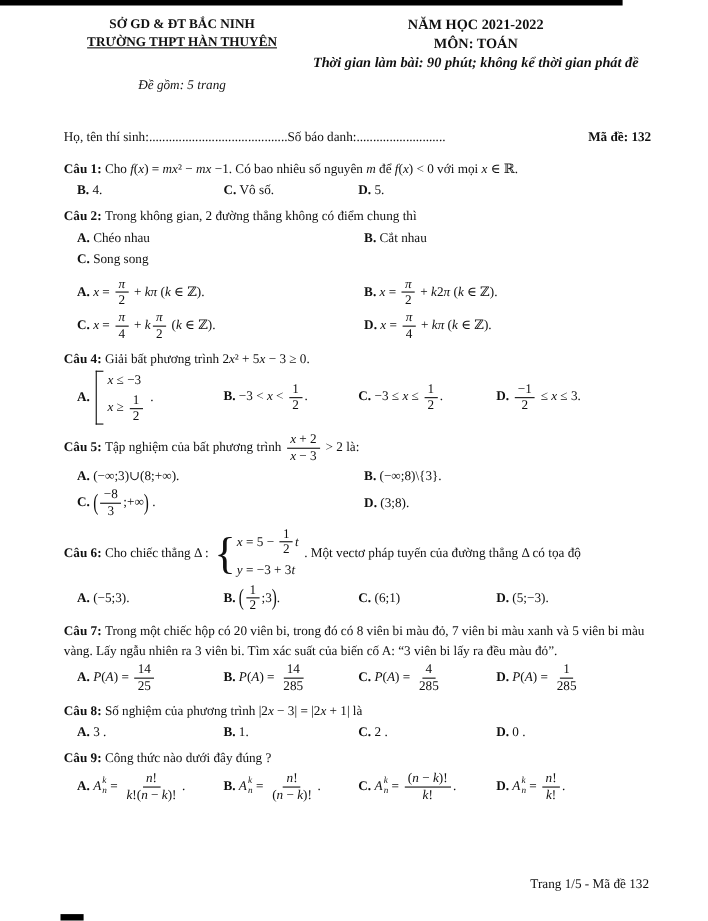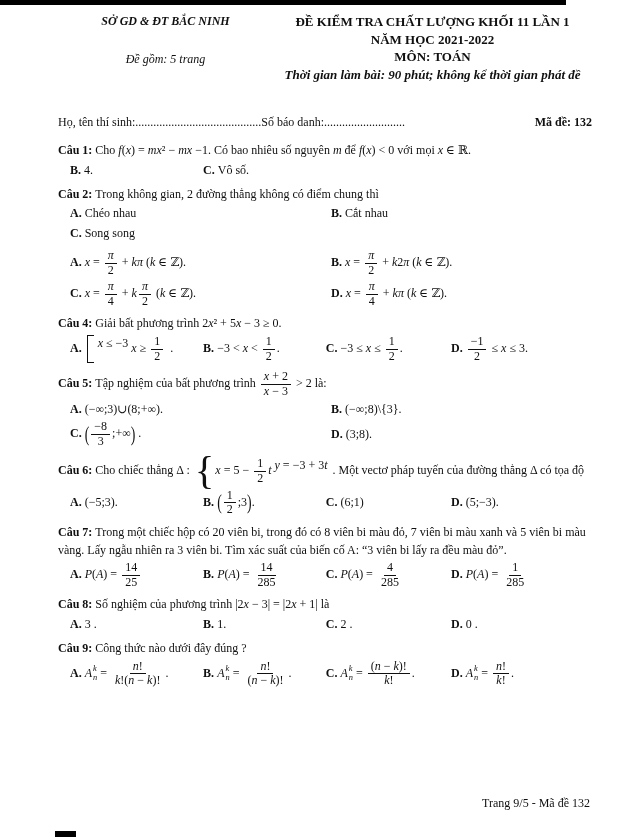--- a/index.html
+++ b/index.html
@@ -8,21 +8,21 @@
     background:#ffffff;color:#101010;
     font-family:"Liberation Serif","DejaVu Serif",serif;
     font-size:12px;line-height:1.45;overflow:hidden;
   }
   .scan-top{position:absolute;left:0;top:0;width:566px;height:5px;background:#000;}
   .scan-bottom{position:absolute;left:55px;top:831px;width:21px;height:6px;background:#000;}
   .page{padding:13px 52px 0 58px;}
   
   .hdr{display:flex;}
   .h-left{width:215px;text-align:center;flex-shrink:0;}
-  .hl1{font-weight:bold;font-size:12px;font-style:italic;}
+  .hl1{font-weight:bold;font-size:12px;}
   .hl2{font-weight:bold;font-size:12px;text-decoration:underline;}
   .hl3{font-style:italic;margin-top:21px;}
   .h-right{flex:1;text-align:center;}
   .ht1{font-weight:bold;font-size:13px;line-height:1.35;}
   .ht2{font-style:italic;font-weight:bold;font-size:13px;line-height:1.4;}
   .ht3{font-style:italic;font-size:12px;}
   
   .info{display:flex;margin-top:30px;white-space:nowrap;}
   .mad{margin-left:auto;font-weight:bold;}
   
@@ -39,59 +39,60 @@
   .mi{font-style:italic;}
   .frac{display:inline-flex;flex-direction:column;align-items:center;vertical-align:middle;margin:0 2px;line-height:1.15;text-align:center;}
   .fn{border-bottom:1px solid #101010;padding:0 3px;display:block;}
   .fd{padding:0 3px;display:block;}
   .bigp{display:inline-block;transform:scaleY(1.55);transform-origin:center;vertical-align:middle;font-size:1.15em;}
   .ss{display:inline-flex;align-items:center;vertical-align:middle;}
   .stk{display:inline-flex;flex-direction:column;font-size:70%;line-height:1.05;margin-left:1px;}
   .cases{display:inline-flex;align-items:center;vertical-align:middle;margin:0 2px;}
   .brace{font-size:340%;font-weight:300;line-height:0.75;margin-right:1px;}
   .sqbr{align-self:stretch;width:6px;border-left:1.5px solid #101010;border-top:1.5px solid #101010;border-bottom:1.5px solid #101010;margin-right:4px;}
-  .cl{display:inline-flex;gap:3px;}
+  .cl{display:inline-flex;flex-direction:column;gap:3px;}
   .cline{display:block;}
   
   .footer{position:absolute;top:795px;right:54px;font-size:12px;}
 </style>
 </head>
 <body>
 
 <div class="scan-top"></div>
 <div class="scan-bottom"></div>
 
 <div class="page">
   <header class="hdr">
     <div class="h-left">
       <div class="hl1">SỞ GD &amp; ĐT BẮC NINH</div>
+      <div class="hl2">TRƯỜNG THPT HÀN THUYÊN</div>
       <div class="hl3">Đề gồm: 5 trang</div>
     </div>
     <div class="h-right">
-      <div class="ht1">ĐỀ KIỂM TRA CHẤT LƯỢNG KHỐI 11 LẦN 1</div>
       <div class="ht1">NĂM HỌC 2021-2022</div>
       <div class="ht1">MÔN: TOÁN</div>
       <div class="ht2">Thời gian làm bài: 90 phút; không kể thời gian phát đề</div>
     </div>
   </header>
 
   <div class="info">
     <span>Họ, tên thí sinh:</span>
       <span>..........................................</span>
       <span>Số báo danh:</span>
       <span>...........................</span>
     <span class="mad">Mã đề: 132</span>
   </div>
 
   <main>
       <section class="q">
         <p class="qtext"><b class="qlabel">Câu 1: </b><span class="tt">Cho </span><span class="mi">f</span><span class="tt">(</span><span class="mi">x</span><span class="tt">) = </span><span class="mi">mx</span><span class="tt">² − </span><span class="mi">mx</span><span class="tt"> −1. Có bao nhiêu số nguyên </span><span class="mi">m</span><span class="tt"> để </span><span class="mi">f</span><span class="tt">(</span><span class="mi">x</span><span class="tt">) &lt; 0 với mọi </span><span class="mi">x</span><span class="tt"> ∈ ℝ.</span></p>
         <div class="opts cols4">
           <span class="opt"><b class="ol">B. </b><span class="tt">4.</span></span>
           <span class="opt"><b class="ol">C. </b><span class="tt">Vô số.</span></span>
+          <span class="opt"><b class="ol">D. </b><span class="tt">5.</span></span>
         </div>
       </section>
       <section class="q">
         <p class="qtext"><b class="qlabel">Câu 2: </b><span class="tt">Trong không gian, 2 đường thẳng không có điểm chung thì</span></p>
         <div class="opts cols2">
           <span class="opt"><b class="ol">A. </b><span class="tt">Chéo nhau</span></span>
           <span class="opt"><b class="ol">B. </b><span class="tt">Cắt nhau</span></span>
           <span class="opt"><b class="ol">C. </b><span class="tt">Song song</span></span>
         </div>
       </section>
@@ -252,13 +253,13 @@
               </span>
             </span><span class="tt"> = </span><span class="frac">
               <span class="fn"><span class="mi">n</span><span class="tt">!</span></span>
               <span class="fd"><span class="mi">k</span><span class="tt">!</span></span>
             </span><span class="tt">.</span></span>
         </div>
       </section>
     </main>
 </div>
 
-<div class="footer">Trang 9/5 - Mã đề  132</div>
+<div class="footer">Trang 1/5 - Mã đề  132</div>
 
 </body></html>

